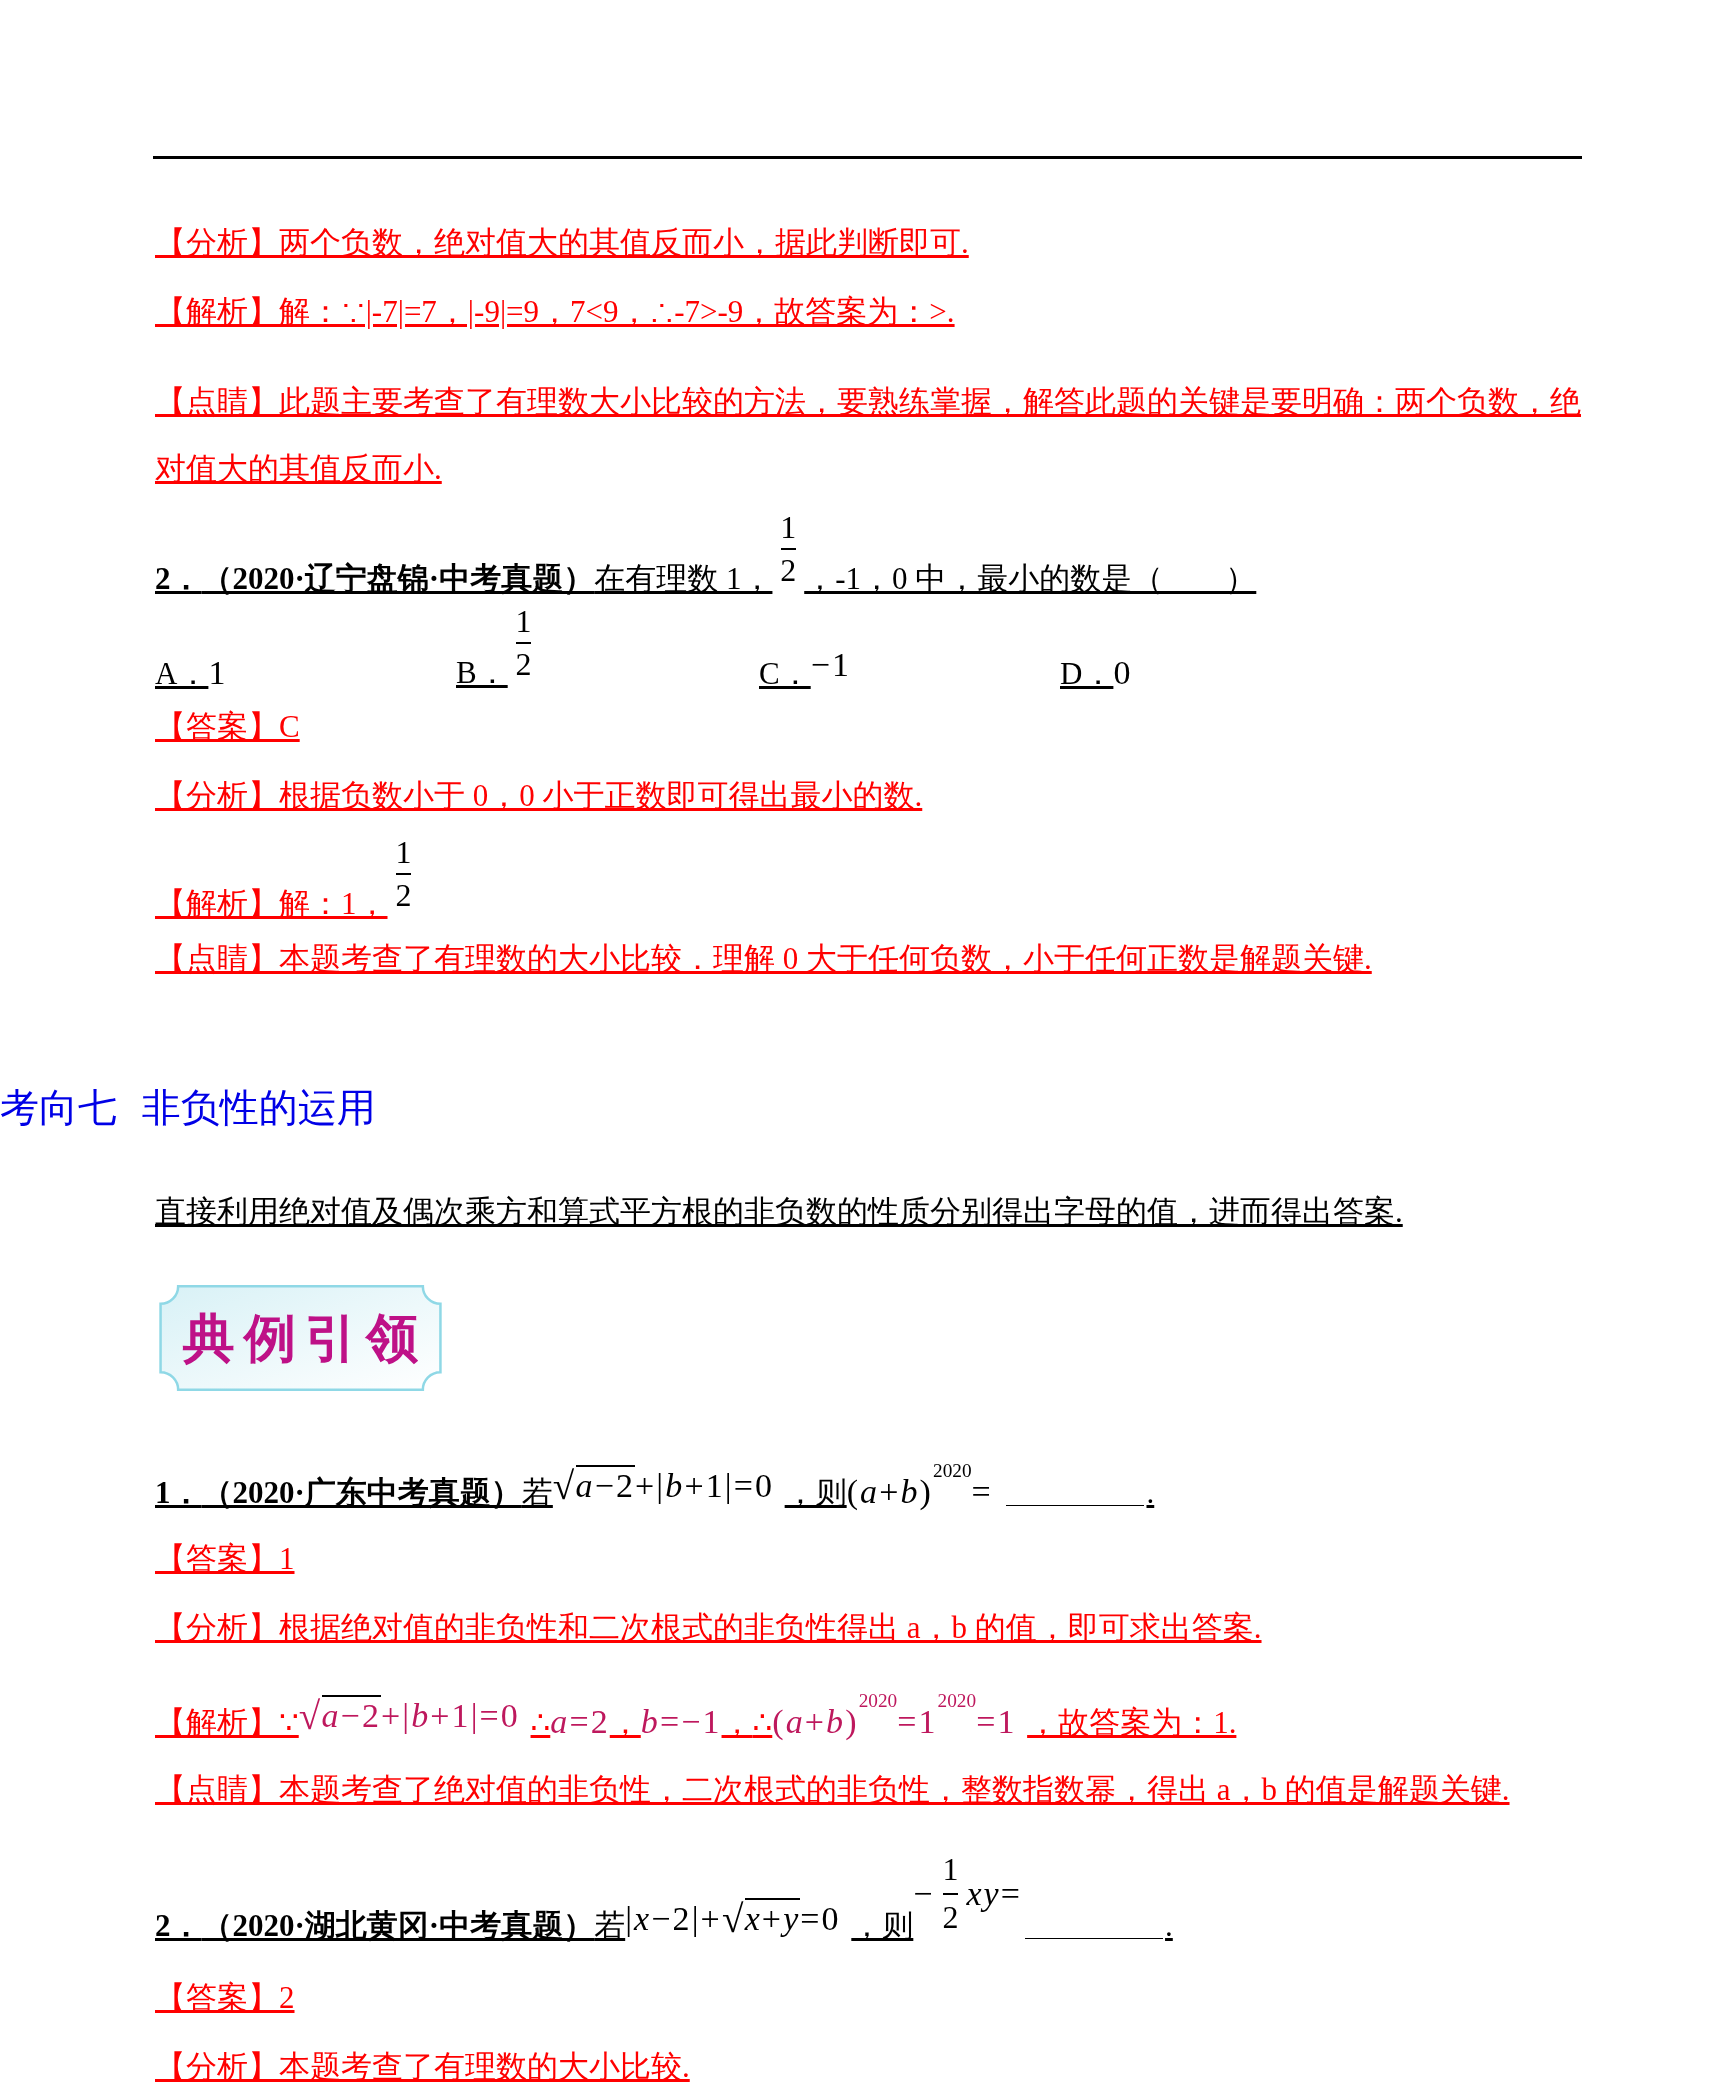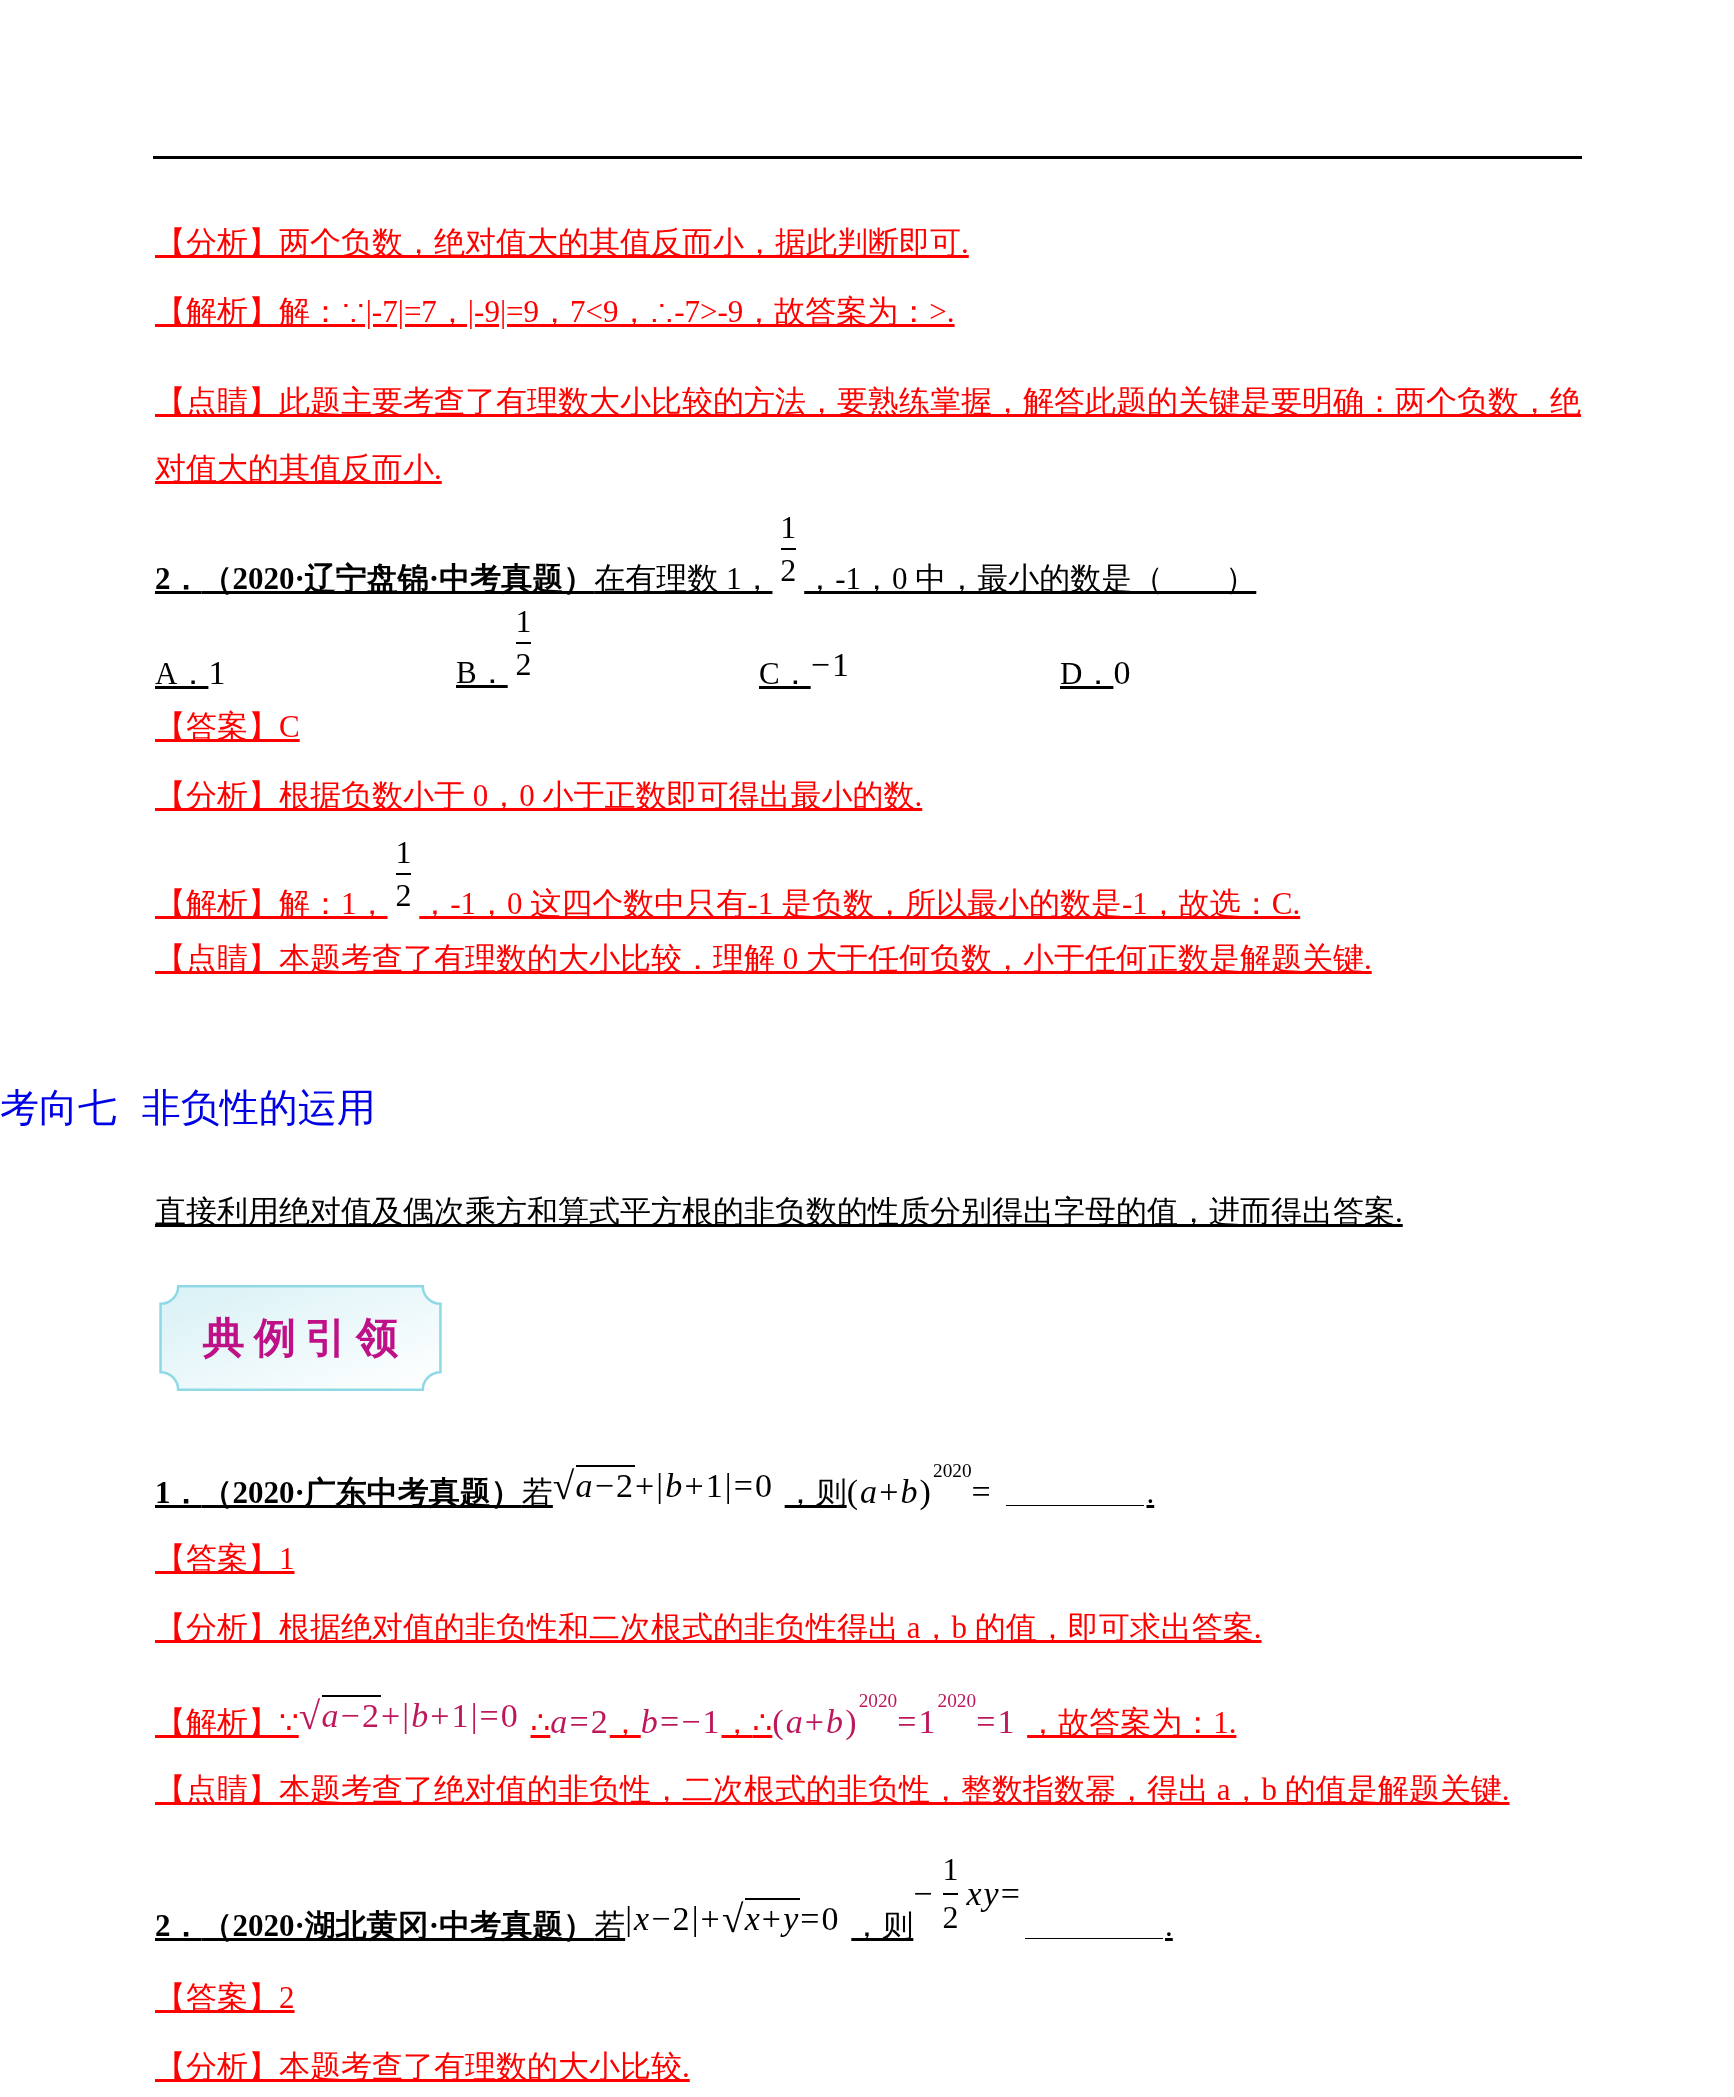--- a/index.html
+++ b/index.html
@@ -44,21 +44,21 @@
 
   .heading {
     position: absolute; left: 0; top: 1087px; width: 1732px; text-align: left; white-space: pre;
     font-family: "DejaVu Sans", "Liberation Sans", sans-serif; font-size: 39px; line-height: 42px; color: var(--blue);
   }
 
   .badge { position: absolute; left: 159px; top: 1285px; width: 283px; height: 106px; }
   .badge svg { position: absolute; left: 0; top: 0; }
   .badge-label {
     position: absolute; left: 0; top: 0; width: 283px; height: 91px; line-height: 106px; text-align: center;
-    font-family: "DejaVu Serif", "Liberation Serif", serif; font-size: 42px; font-weight: bold;
+    font-family: "DejaVu Serif", "Liberation Serif", serif; font-size: 52px; font-weight: bold;
     color: var(--magenta); letter-spacing: 9.2px; padding-left: 9.2px; box-sizing: border-box;
   }
 </style>
 </head>
 <body style="--red: #FF0000; --blue: #0000E6; --magenta: #BE1187; --badge-border: #8FD8E6;">
 
 <div class="rule"></div>
 
 <div class="ln red" style="top:225px">
   <span class="t">【分析】</span>
@@ -118,21 +118,20 @@
   <span class="t">根据负数小于 0，0 小于正数即可得出最小的数.</span>
 </div>
 <div class="ln red" style="top:886px">
   <span class="t">【解析】</span>
   <span class="t">解：1，</span>
   <span class="frac">
     <span class="num">1</span>
     <span class="bar"></span>
     <span class="den">2</span>
   </span>
-  <span class="t">，-1，0 这四个数中只有-1 是负数，所以最小的数是-1，故选：C.</span>
 </div>
 <div class="ln red" style="top:941px">
   <span class="t">【点睛】</span>
   <span class="t">本题考查了有理数的大小比较．理解 0 大于任何负数，小于任何正数是解题关键.</span>
 </div>
 
 <div class="heading">考向七  非负性的运用</div>
 <div class="ln" style="top:1194px">
   <span class="t">直接利用绝对值及偶次乘方和算式平方根的非负数的性质分别得出字母的值，进而得出答案.</span>
 </div>

